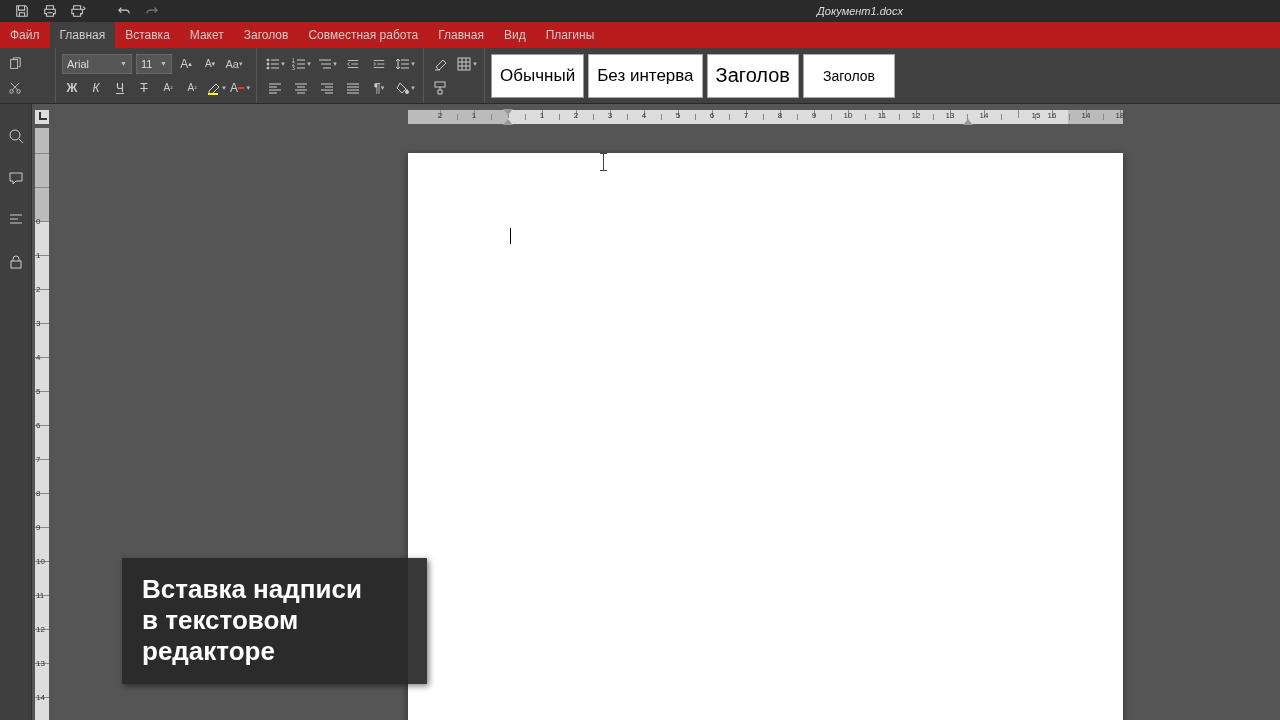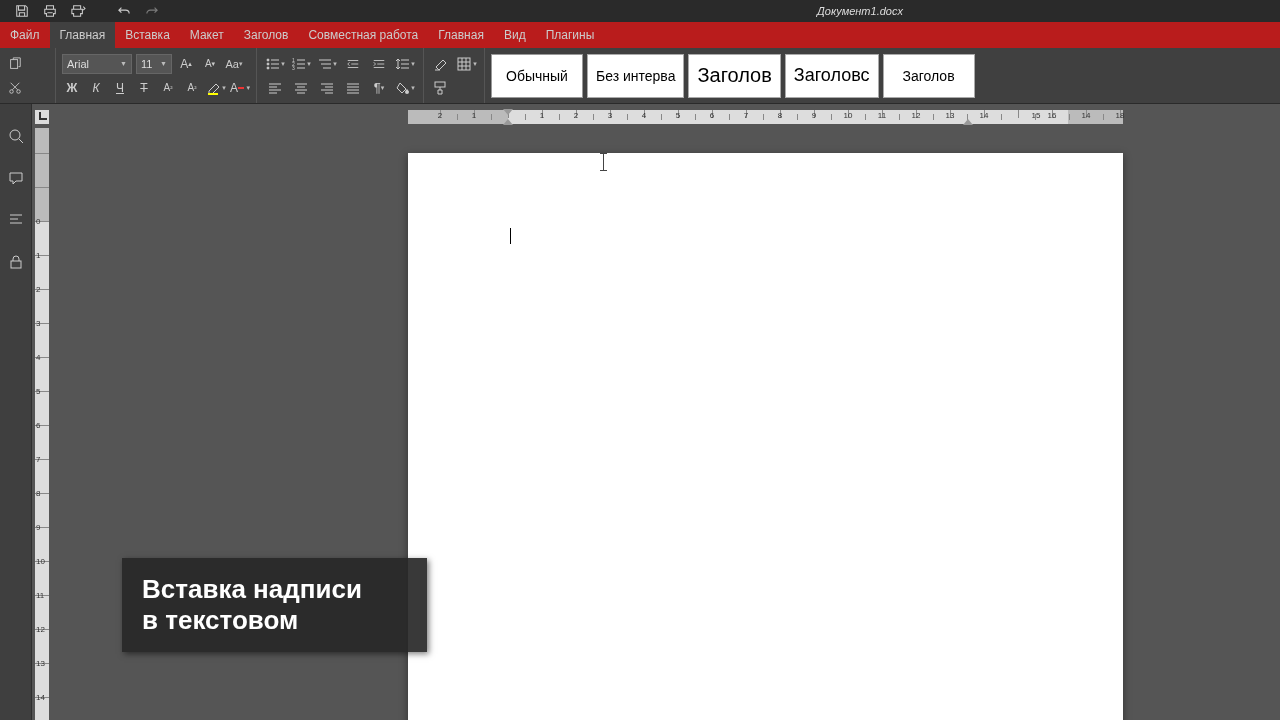--- a/index.html
+++ b/index.html
@@ -31,21 +31,21 @@
 .para-row { display:flex; align-items:center; gap:2px; }
 .para-row .picon { width:24px; height:20px; display:flex; align-items:center; justify-content:center; cursor:pointer; }
 
 .rib-misc { display:flex; flex-direction:column; justify-content:center; padding:0 6px; border-right:1px solid #555; gap:4px; }
 .misc-row { display:flex; align-items:center; gap:4px; }
 .misc-row .micon { width:22px; height:20px; display:flex; align-items:center; justify-content:center; cursor:pointer; }
 
 .styles-strip { display:flex; align-items:center; padding:4px 0 4px 6px; gap:4px; overflow:hidden; }
 .style-box { background:#fff; color:#000; height:44px; min-width:92px; padding:0 8px; display:flex; align-items:center; justify-content:center; border:1px solid #aaa; cursor:pointer; white-space:nowrap; overflow:hidden; }
 .style-box.sel { border:1px solid #999; }
-.style-box .lbl { font-size:14px; }
+.style-box .lbl { font-size:17px; }
 .style-box.h1 .lbl { font-size:22px; font-weight:500; }
 .style-box.h2 .lbl { font-size:20px; }
 .style-box.h3 .lbl { font-size:18px; }
 .style-box.h4 .lbl { font-size:16px; font-weight:600; }
 .style-box.h5 .lbl { font-size:15px; }
 .style-box.h6 .lbl { font-size:14px; }
 
 
 .main-area { position:absolute; top:104px; left:0; right:0; bottom:0; display:flex; }
 .sidebar { width:32px; background:#3f3f3f; display:flex; flex-direction:column; align-items:center; padding-top:20px; gap:18px; border-right:1px solid #2f2f2f; }
@@ -292,23 +292,20 @@
 
   <div class="styles-strip" id="styles-strip">
       <div class="style-box norm sel">
         <span class="lbl">Обычный</span>
       </div>
       <div class="style-box noint">
         <span class="lbl">Без интерва</span>
       </div>
       <div class="style-box h2">
         <span class="lbl">Заголов</span>
-      </div>
-      <div class="style-box h3">
-        <span class="lbl">Заголовс</span>
       </div>
       <div class="style-box h6">
         <span class="lbl">Заголов</span>
       </div>
     </div>
 </div>
 
 <div class="main-area">
   <div class="sidebar">
     <div class="sicon">
@@ -444,16 +441,17 @@
         </div>
       </div>
     <div class="page-area">
       <div class="page" id="page" style="left: 358px; top: 25px; width: 715px; height: 900px;">
         <div class="cursor-line" id="cursor" style="left: 102px; top: 75px;"></div>
       </div>
       <div class="ibeam" id="ibeam" style="left: 553px; top: 25px;"></div>
       <div class="overlay-caption" id="caption" style="left: 72px; top: 430px; width: 305px;">
         <div>Вставка надписи</div>
         <div>в текстовом</div>
+        <div>редакторе</div>
       </div>
     </div>
   </div>
 </div>
 
 </body></html>

